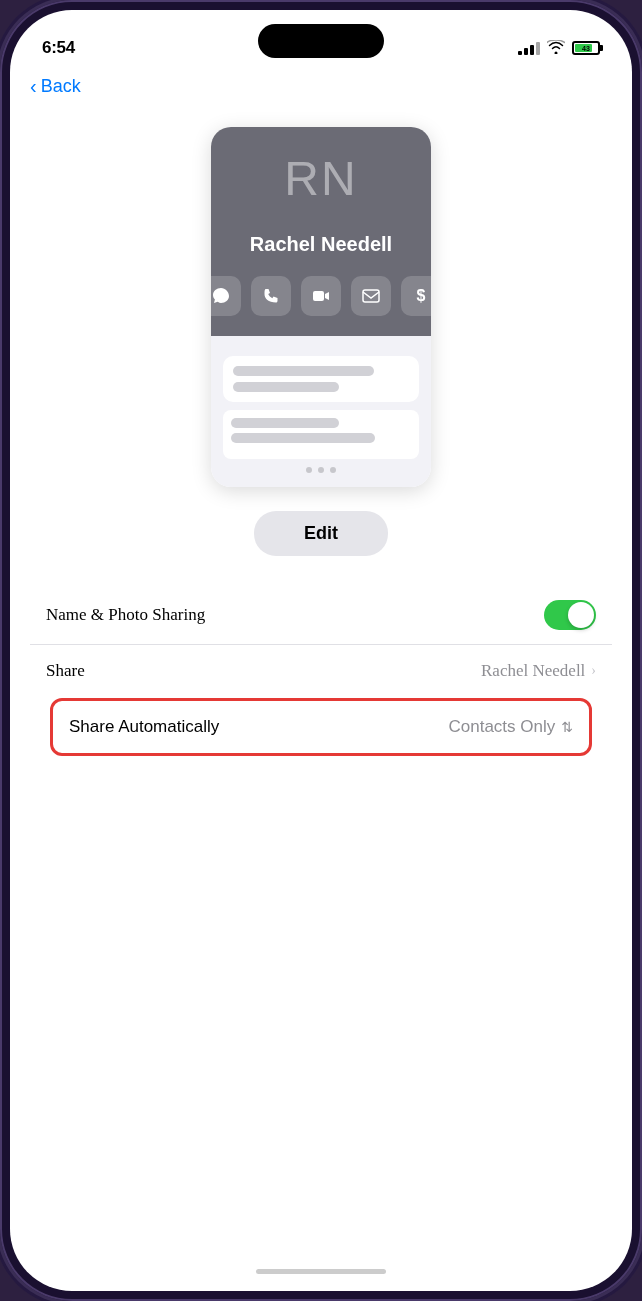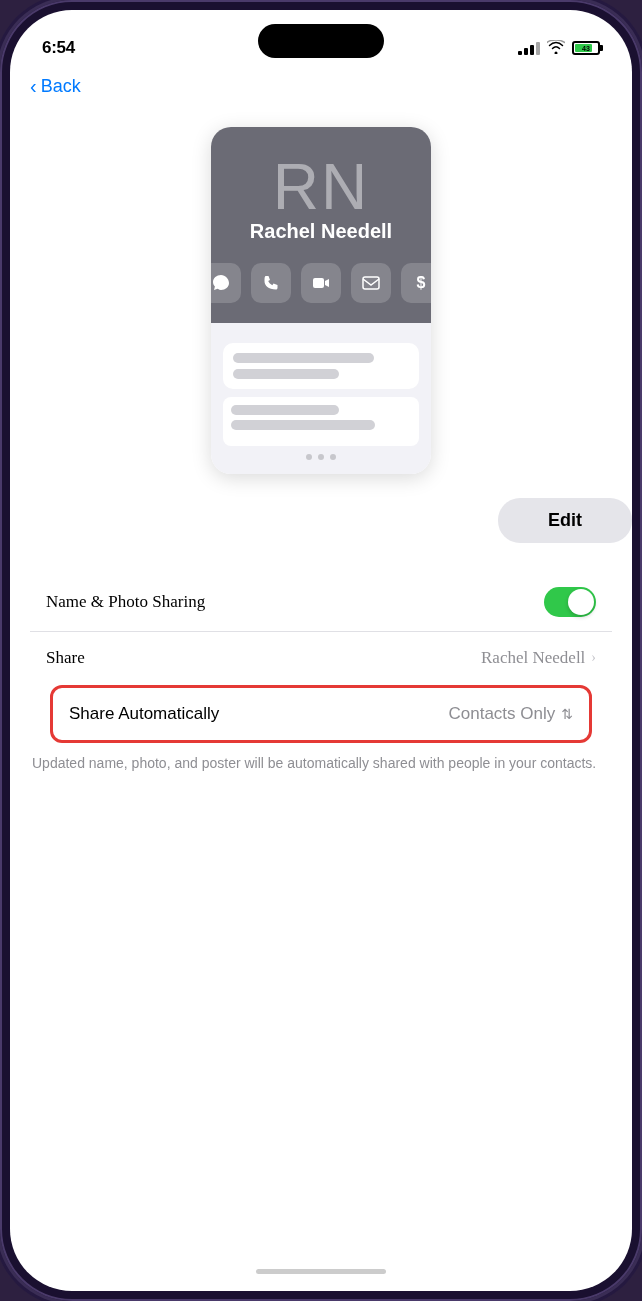--- a/index.html
+++ b/index.html
@@ -168,26 +168,26 @@
 
     .contact-card-top {
       background: #6b6b75;
       padding: 28px 20px 20px 20px;
       display: flex;
       flex-direction: column;
       align-items: center;
     }
 
     .contact-initials {
-      font-size: 64px;
+      font-size: 48px;
       font-weight: 300;
       color: rgba(255,255,255,0.45);
       letter-spacing: 2px;
       line-height: 1;
-      margin-bottom: 1px;
+      margin-bottom: 30px;
     }
 
     .contact-name {
       font-size: 20px;
       font-weight: 600;
       color: #fff;
       text-align: center;
       margin-bottom: 16px;
     }
 
@@ -227,21 +227,21 @@
     .contact-card-block {
       background: #fff;
       border-radius: 10px;
       padding: 10px;
       margin-top: 8px;
     }
 
     
     .edit-btn-container {
       display: flex;
-      justify-content: flex-end;
+      justify-content: center;
       margin-bottom: 30px;
     }
 
     .edit-btn {
       background: #e5e5ea;
       border-radius: 22px;
       padding: 12px 50px;
       font-size: 18px;
       font-weight: 600;
       color: #000;
@@ -471,20 +471,19 @@
           <div class="highlighted-row-inner">
             <span class="settings-row-label">Share Automatically</span>
             <div class="settings-row-value">
               <span>Contacts Only</span>
               <span class="updown-arrow" style="font-size:14px;color:#8e8e93;">⇅</span>
             </div>
           </div>
         </div>
       </div>
 
-      <div class="footer-note">Updated name, photo, and poster will be automatically shared with people in your contacts.</div>
     </div>
 
     <div class="home-indicator">
       <div class="home-bar"></div>
     </div>
   </div>
 </div>
 
 </body></html>

